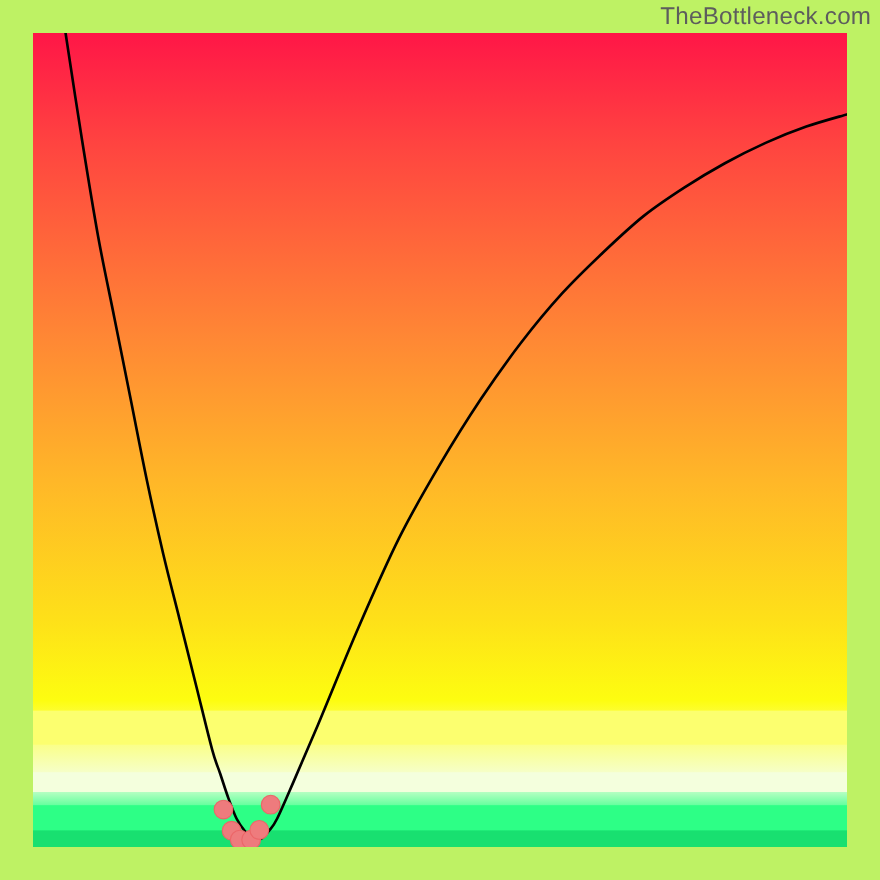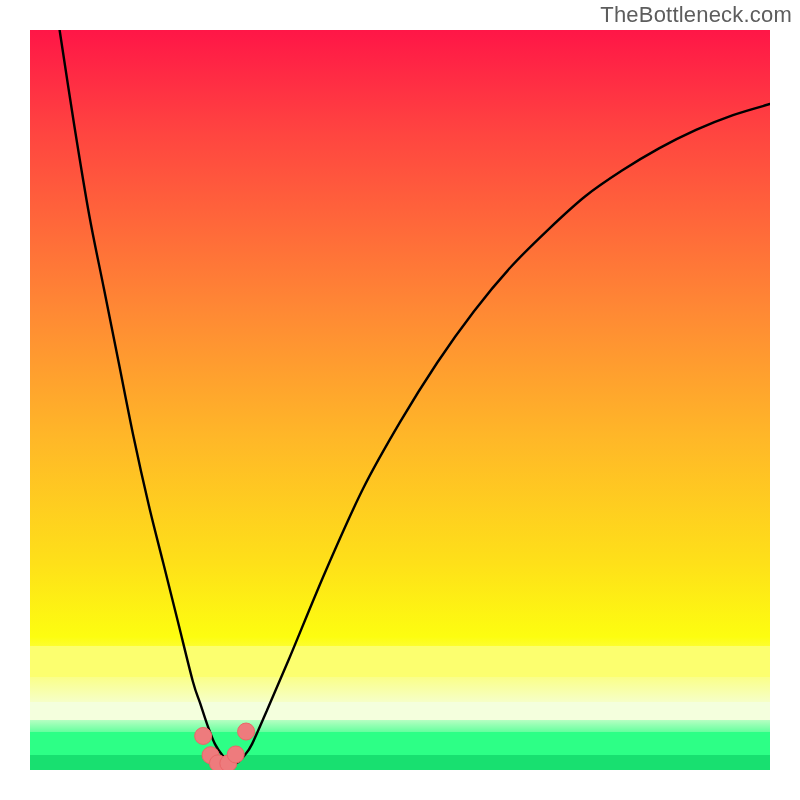--- a/index.html
+++ b/index.html
@@ -7,21 +7,21 @@
     padding: 0;
     width: 800px;
     height: 800px;
     background: #000;
     overflow: hidden;
     font-family: Arial, Helvetica, sans-serif;
   }
   .frame {
     position: absolute;
     inset: 0;
-    background: #ffffff;
+    background: #bef264;
   }
   .plot {
     position: absolute;
     left: 30px;
     top: 30px;
     width: 740px;
     height: 740px;
     overflow: hidden;
   }
   .gradient {

